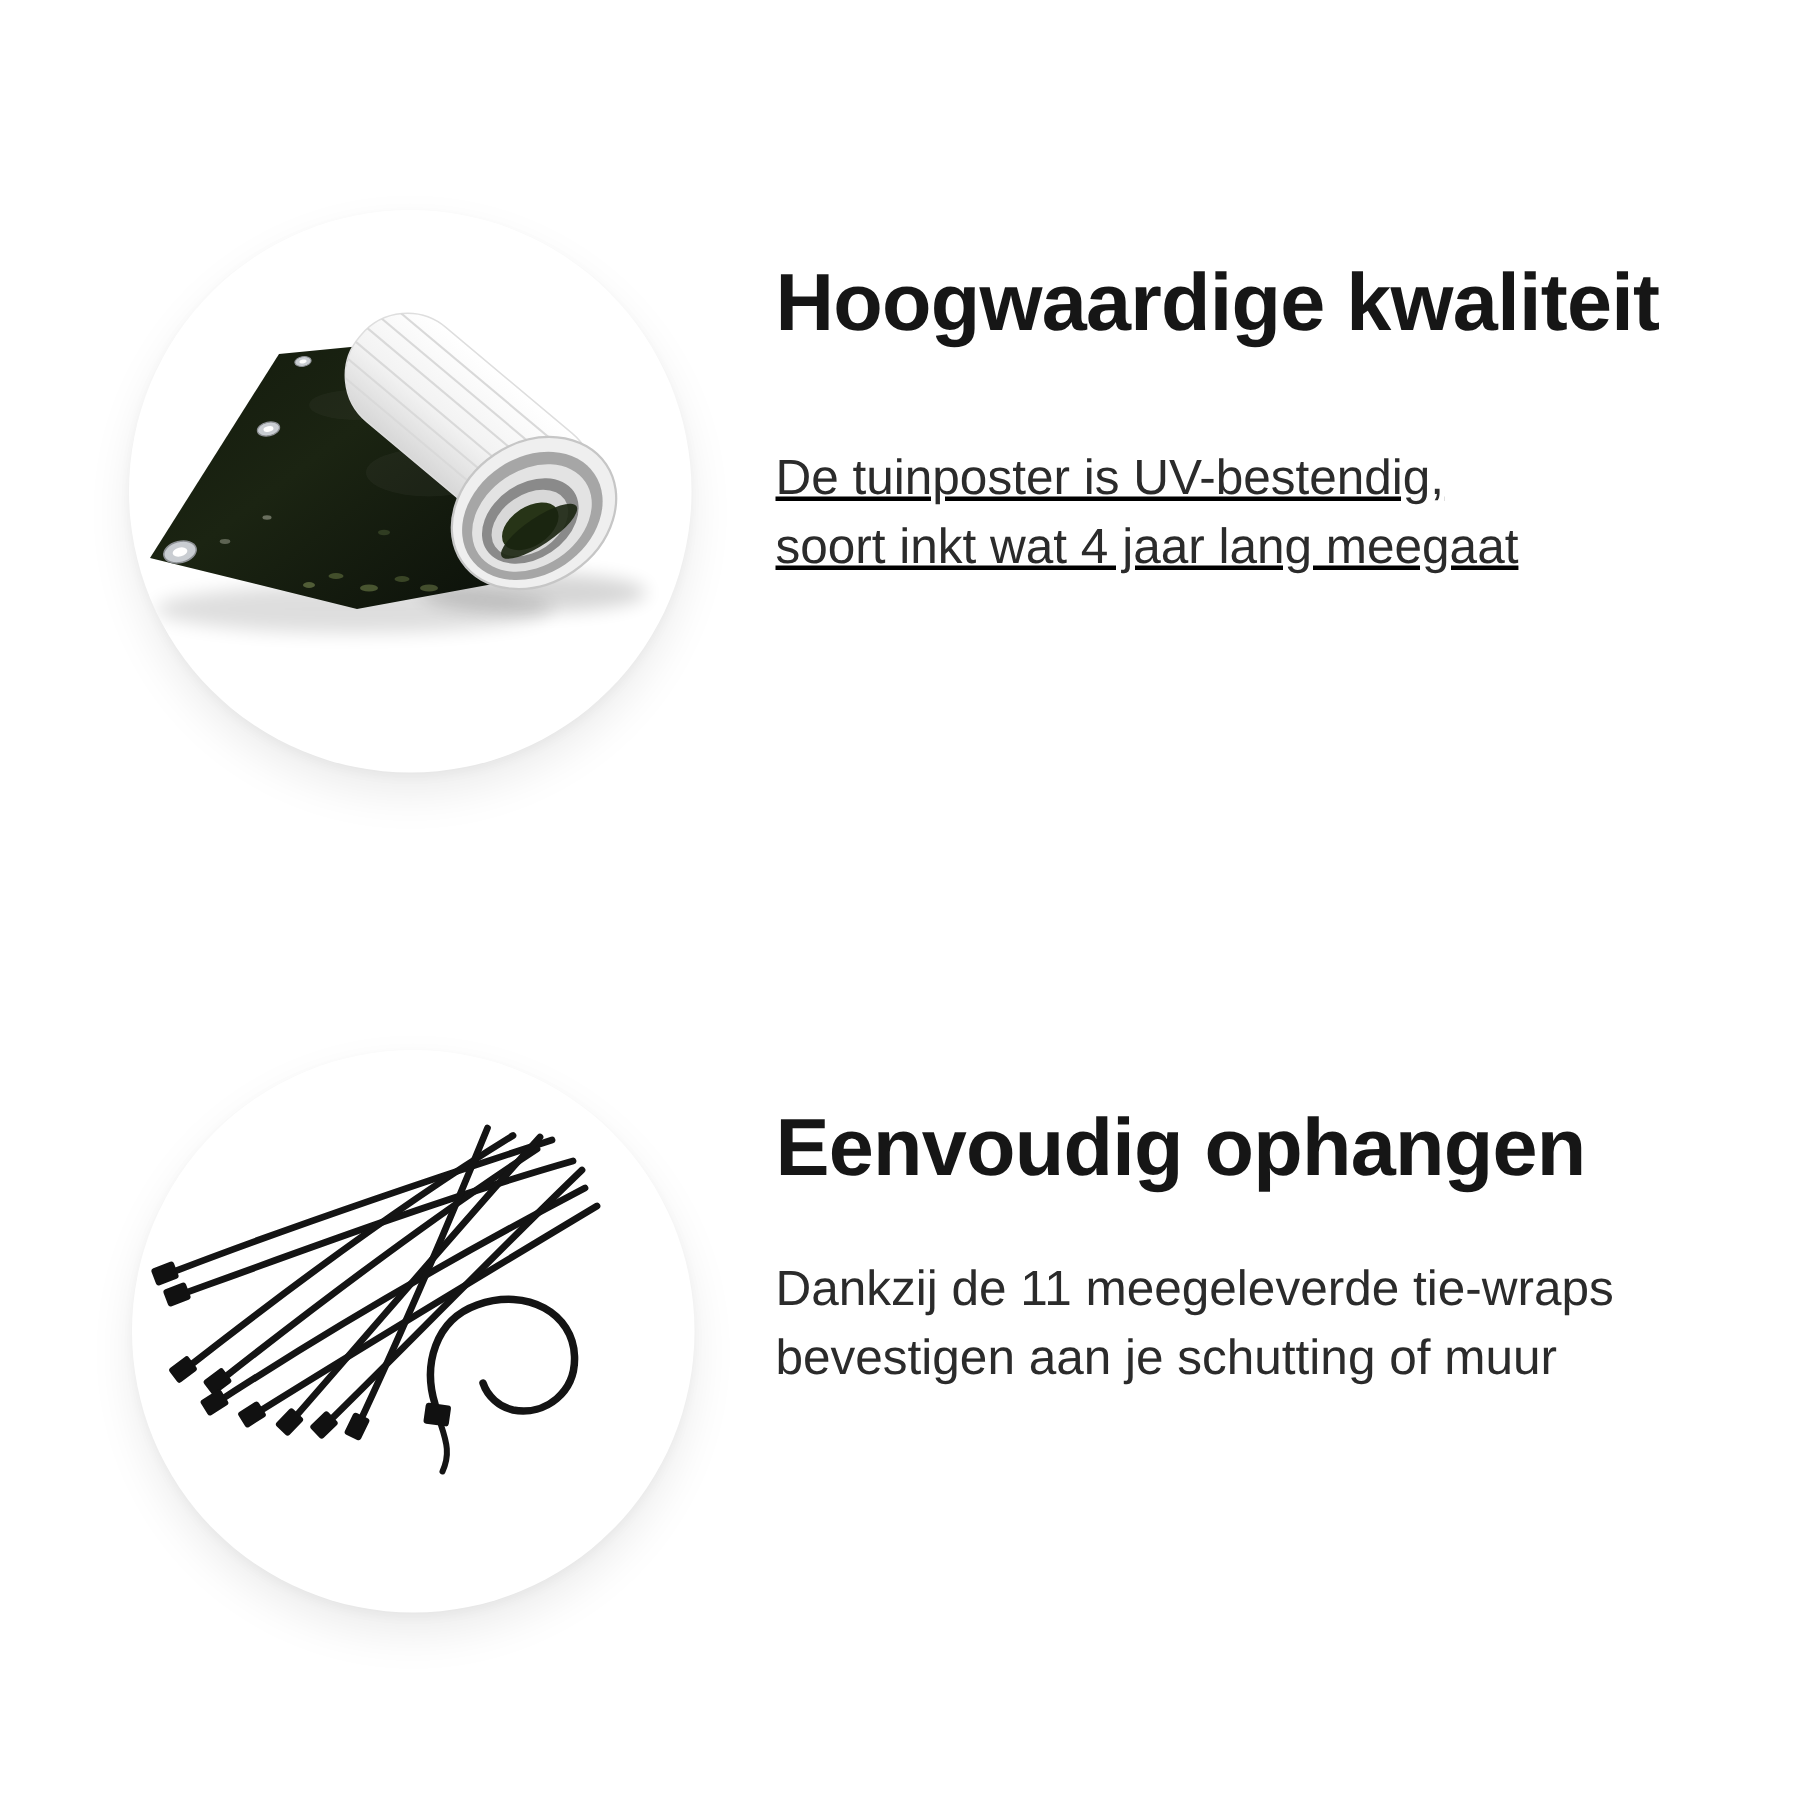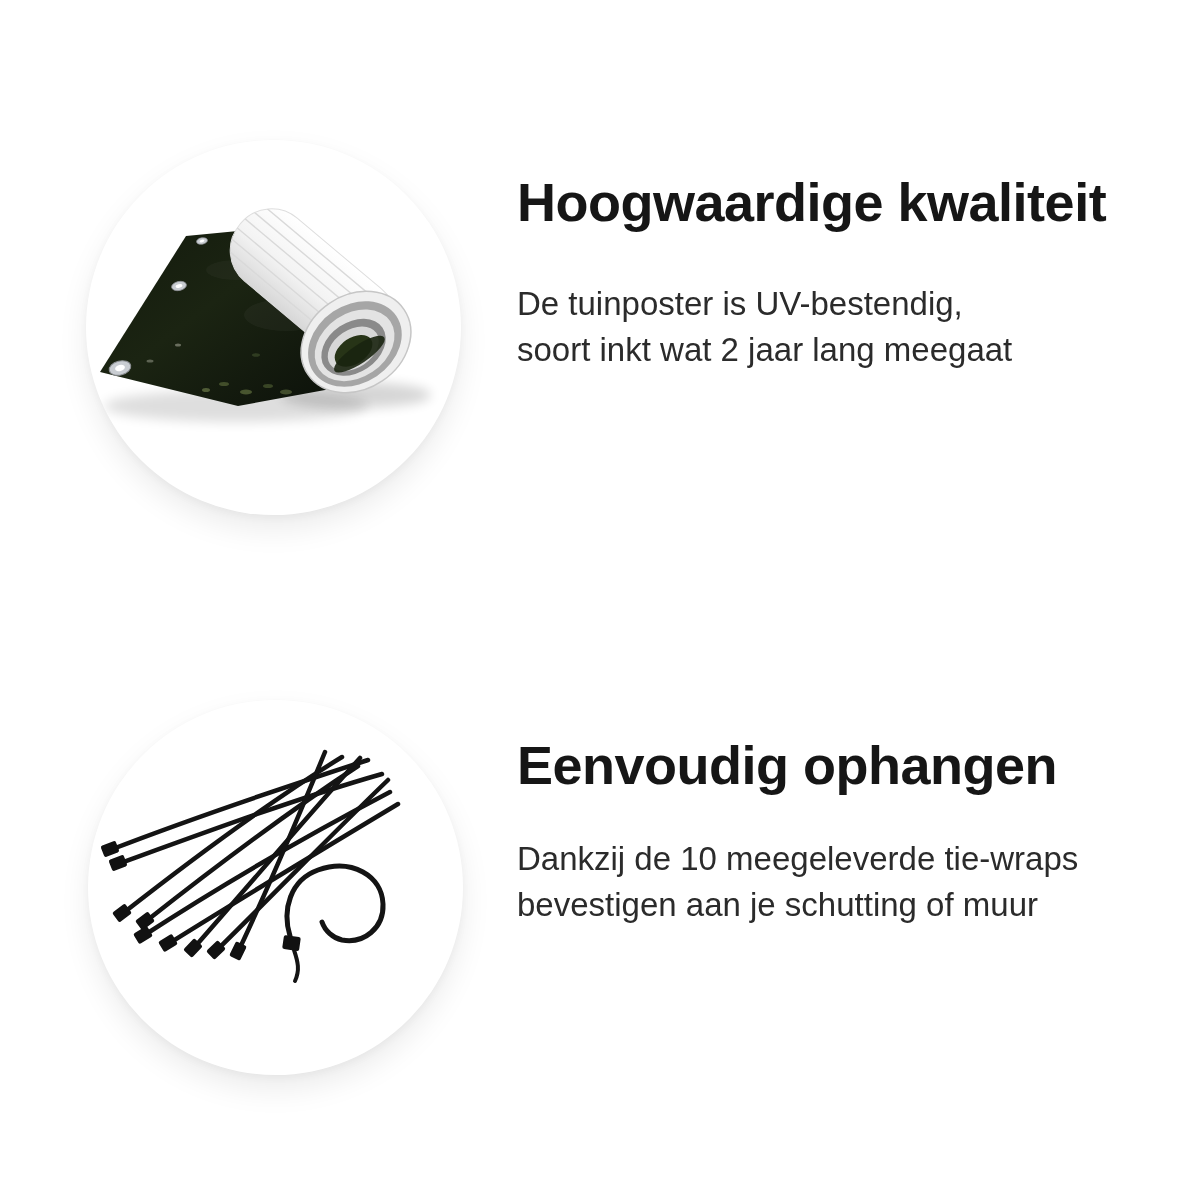--- a/index.html
+++ b/index.html
@@ -28,21 +28,21 @@
   #copy-hanging { top: 734px; }
 
   .feature-heading {
     font-size: 54px;
     line-height: 62px;
     font-weight: 700;
     letter-spacing: -0.5px;
     color: #161616;
   }
   .feature-body { position: absolute; left: 0; }
-  #body-quality { top: 110px; }
+  #body-quality { top: 124px; text-decoration: underline; }
   #body-hanging { top: 102px; }
   .body-line {
     font-size: 33px;
     line-height: 46px;
     font-weight: 400;
     color: #2b2b2b;
     white-space: nowrap;
   }
 </style>
 </head>
@@ -121,21 +121,21 @@
           <ellipse cx="263" cy="208" rx="21" ry="13" fill="#273417"></ellipse>
           <ellipse cx="266" cy="214" rx="30" ry="9" fill="#1a2410" opacity="0.9"></ellipse>
         </g>
       </svg>
     </div>
 
     <div class="feature-copy" id="copy-quality">
       <h2 class="feature-heading">Hoogwaardige kwaliteit</h2>
       <div class="feature-body" id="body-quality">
         <div class="body-line">De tuinposter is UV-bestendig,</div>
-        <div class="body-line">soort inkt wat 2 jaar lang meegaat</div>
+        <div class="body-line">soort inkt wat 4 jaar lang meegaat</div>
       </div>
     </div>
   </section>
 
   <section>
 
     <div class="feature-media" id="media-hanging">
       <svg viewBox="0 0 375 375">
         <g stroke="#141414" fill="none" stroke-linecap="round">
 
@@ -164,19 +164,19 @@
           <rect x="120" y="244" width="16" height="12" rx="2" transform="rotate(-44 128 250)"></rect>
           <rect x="142" y="245" width="16" height="12" rx="2" transform="rotate(-64 150 251)"></rect>
           <rect x="195" y="236" width="17" height="14" rx="2" transform="rotate(8 203 243)"></rect>
         </g>
       </svg>
     </div>
 
     <div class="feature-copy" id="copy-hanging">
       <h2 class="feature-heading">Eenvoudig ophangen</h2>
       <div class="feature-body" id="body-hanging">
-        <div class="body-line">Dankzij de 10 meegeleverde tie-wraps</div>
+        <div class="body-line">Dankzij de 11 meegeleverde tie-wraps</div>
         <div class="body-line">bevestigen aan je schutting of muur</div>
       </div>
     </div>
   </section>
 
 </main>
 
 </body></html>

